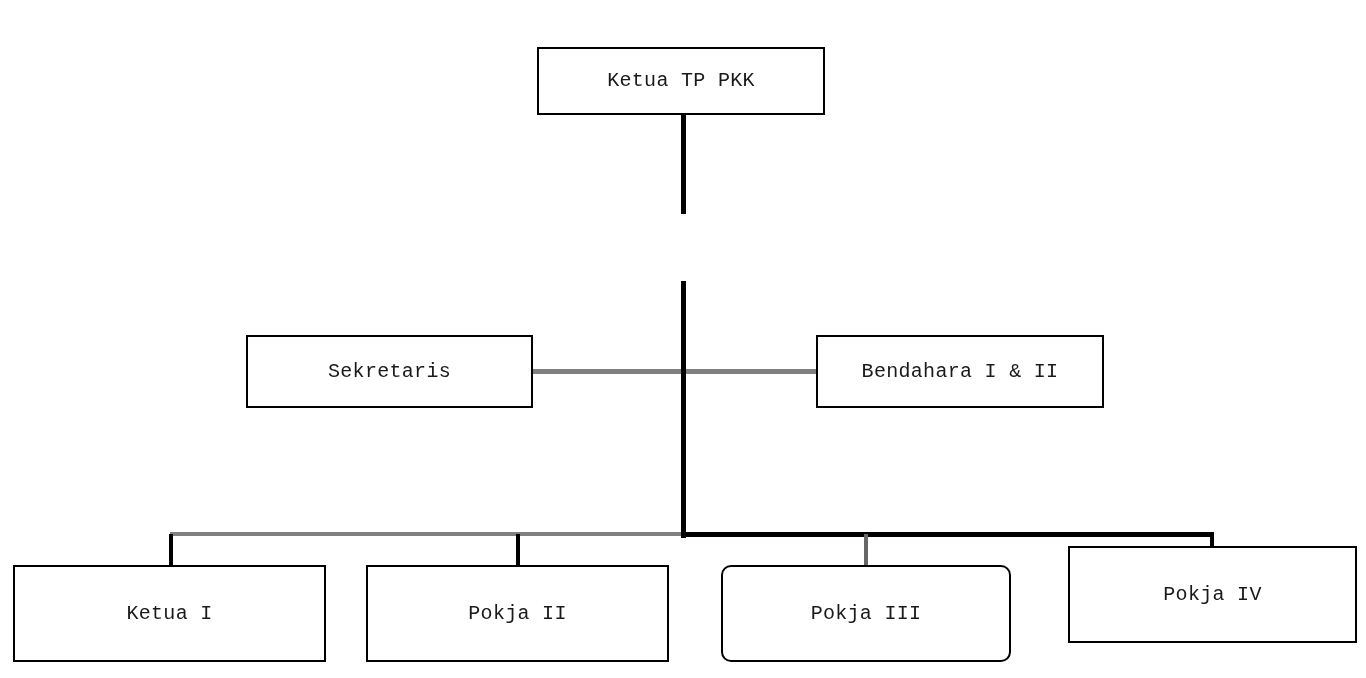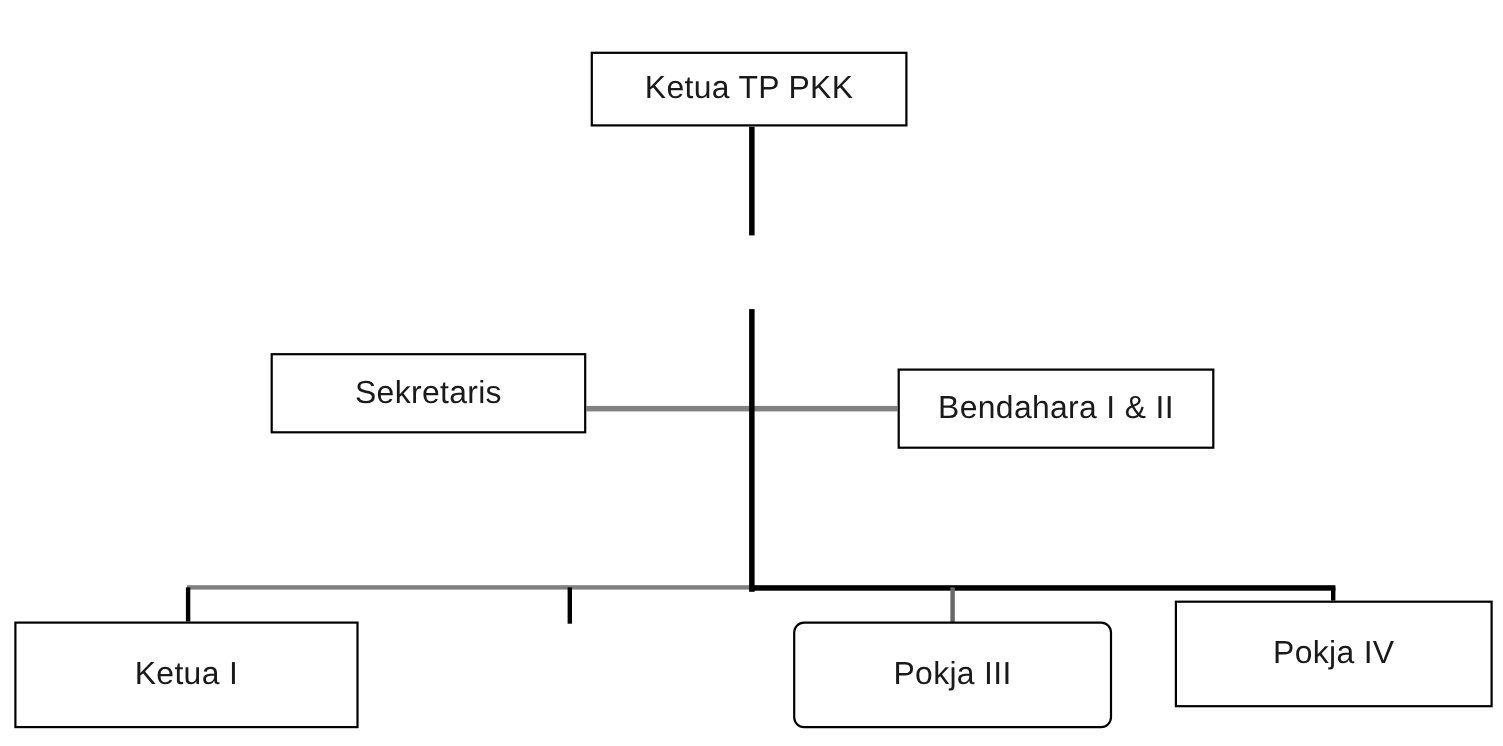--- a/index.html
+++ b/index.html
@@ -20,22 +20,22 @@
     position: absolute;
     box-sizing: border-box;
     background: #ffffff;
     border: 2px solid #000000;
     display: flex;
     align-items: center;
     justify-content: center;
     z-index: 3;
   }
   .node-label {
-    font-family: Liberation Sans, sans-serif;
-    font-size: 29px;
+    font-family: Liberation Mono, monospace;
+    font-size: 20px;
     line-height: 1.1;
     color: #1a1a1a;
     letter-spacing: 0.3px;
     white-space: nowrap;
     text-align: center;
   }
   .conn {
     position: absolute;
     z-index: 1;
   }
@@ -72,32 +72,35 @@
 
   <div class="conn conn-v" style="left:864px; top:534px; height:33px; border-left-width:4px; border-left-color:#666666;"></div>
 
   <div class="conn conn-v" style="left:1210px; top:534px; height:33px; border-left-width:4px; border-left-color:#000000;"></div>
 
   <div class="node-box" style="left:537px; top:47px; width:288px; height:68px;">
     <span class="node-label">Ketua TP PKK</span>
   </div>
 
 
-  <div class="node-box" style="left:246px; top:321px; width:287px; height:73px;">
+  <div class="node-box" style="left:246px; top:335px; width:287px; height:73px;">
     <span class="node-label">Sekretaris</span>
   </div>
 
   <div class="node-box" style="left:816px; top:335px; width:288px; height:73px;">
     <span class="node-label">Bendahara I &amp; II</span>
   </div>
 
   <div class="node-box" style="left:13px; top:565px; width:313px; height:97px;">
     <span class="node-label">Ketua I</span>
   </div>
 
+  <div class="node-box" style="left:366px; top:565px; width:303px; height:97px;">
+    <span class="node-label">Pokja II</span>
+  </div>
 
   <div class="node-box" style="left:721px; top:565px; width:290px; height:97px;border-radius:10px;">
     <span class="node-label">Pokja III</span>
   </div>
 
   <div class="node-box" style="left:1068px; top:546px; width:289px; height:97px;">
     <span class="node-label">Pokja IV</span>
   </div>
 
 </div>

